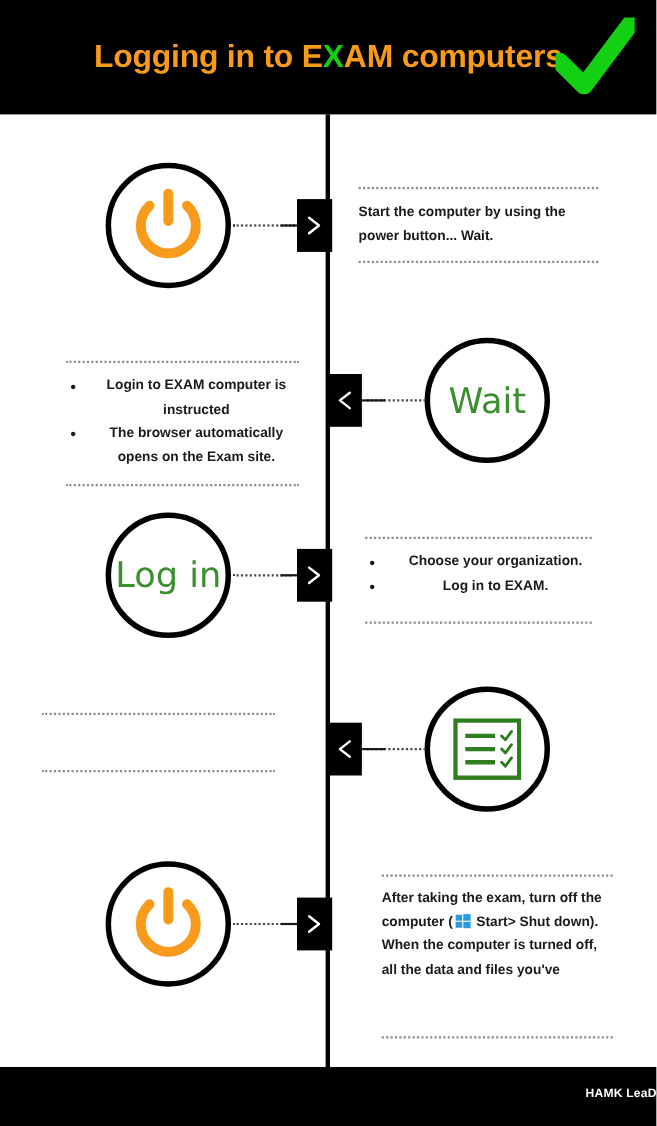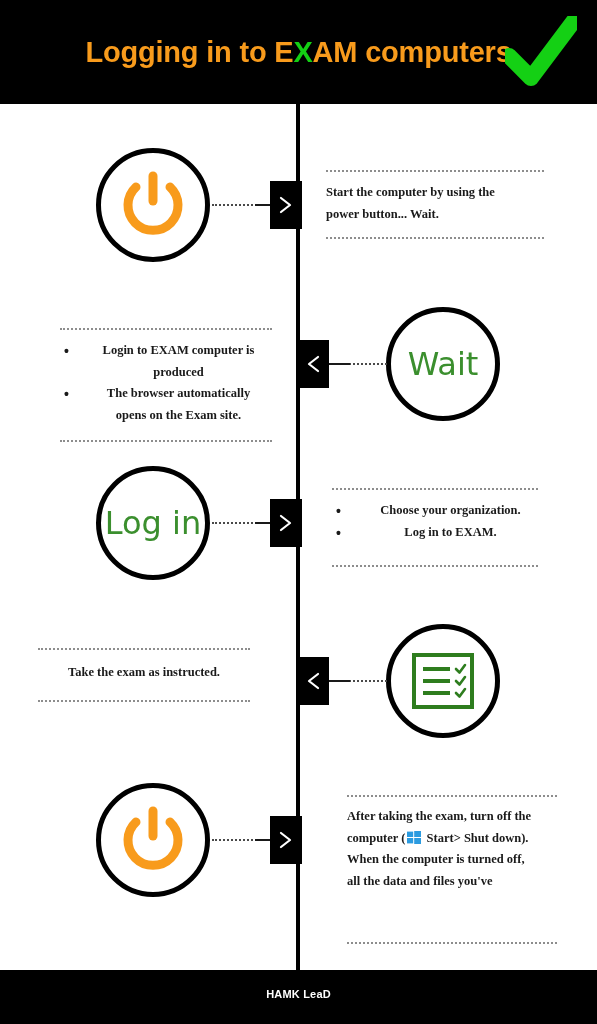--- a/index.html
+++ b/index.html
@@ -58,21 +58,21 @@
   #footer {
     position: absolute;
     left: 0; bottom: 0;
     width: 597px; height: 54px;
     background: #000000;
   }
   #footer-label {
     position: absolute;
     left: 0; top: 18px;
     width: 597px;
-    text-align: center;
+    text-align: right;
     color: #ffffff;
     font-size: 11px;
     font-weight: bold;
     letter-spacing: 0.2px;
   }
 
   
   .circle {
     position: absolute;
     border: 5px solid #000000;
@@ -126,21 +126,21 @@
     font-size: 12.5px;
     font-weight: bold;
     color: #1a1a1a;
     line-height: 1.72;
   }
   .rule {
     position: absolute;
     height: 0;
     border-top: 2px dotted #8d8d8d;
   }
-  .tb-line { display: block; white-space: nowrap; font-family: Liberation Serif, serif; }
+  .tb-line { display: block; white-space: nowrap; }
   .tb-center { text-align: center; }
 
   ul.bullets { list-style: none; text-align: center; }
   ul.bullets > li {
     position: relative;
     padding-left: 18px;
   }
   ul.bullets > li::before {
     content: "\2022";
     position: absolute;
@@ -201,21 +201,21 @@
   <div class="arrow-box" style="left:297px; top:340px;">
     <svg viewBox="0 0 20 20" xmlns="http://www.w3.org/2000/svg">
       <path d="M15 3 L6 10 L15 17" fill="none" stroke="#ffffff" stroke-width="2.2" stroke-linecap="round" stroke-linejoin="round"></path>
     </svg>
   </div>
   <div class="rule" style="left:60px; top:328px; width:212px;"></div>
   <div class="textblock" style="left:62px; top:340px; width:215px;">
     <ul class="bullets">
       <li>
         <span class="tb-line">Login to EXAM computer is</span>
-        <span class="tb-line">produced</span>
+        <span class="tb-line">instructed</span>
       </li>
       <li>
         <span class="tb-line">The browser automatically</span>
         <span class="tb-line">opens on the Exam site.</span>
       </li>
     </ul>
   </div>
   <div class="rule" style="left:60px; top:440px; width:212px;"></div>
 
   <div class="circle" style="left:96px; top:466px; width:114px; height:114px;justify-content:center;">
@@ -253,23 +253,20 @@
     </svg>
   </div>
   <div class="connector" style="left:333px; top:680px; width:54px;"></div>
   <div class="connector-solid" style="left:326px; top:680px; width:24px;"></div>
   <div class="arrow-box" style="left:297px; top:657px;">
     <svg viewBox="0 0 20 20" xmlns="http://www.w3.org/2000/svg">
       <path d="M15 3 L6 10 L15 17" fill="none" stroke="#ffffff" stroke-width="2.2" stroke-linecap="round" stroke-linejoin="round"></path>
     </svg>
   </div>
   <div class="rule" style="left:38px; top:648px; width:212px;"></div>
-  <div class="textblock tb-center" style="left:38px; top:662px; width:212px;">
-    <span class="tb-line">Take the exam as instructed.</span>
-  </div>
   <div class="rule" style="left:38px; top:700px; width:212px;"></div>
 
   <div class="circle" style="left:96px; top:783px; width:114px; height:114px;">
     <svg class="power-icon" viewBox="0 0 74 74" xmlns="http://www.w3.org/2000/svg">
       <path d="M20 19 A 25 25 0 1 0 54 19" fill="none" stroke="#F89B1C" stroke-width="9" stroke-linecap="round"></path>
       <line x1="37" y1="8" x2="37" y2="33" stroke="#F89B1C" stroke-width="9" stroke-linecap="round"></line>
     </svg>
   </div>
   <div class="connector" style="left:212px; top:839px; width:56px;"></div>
   <div class="connector-solid" style="left:255px; top:839px; width:18px;"></div>

